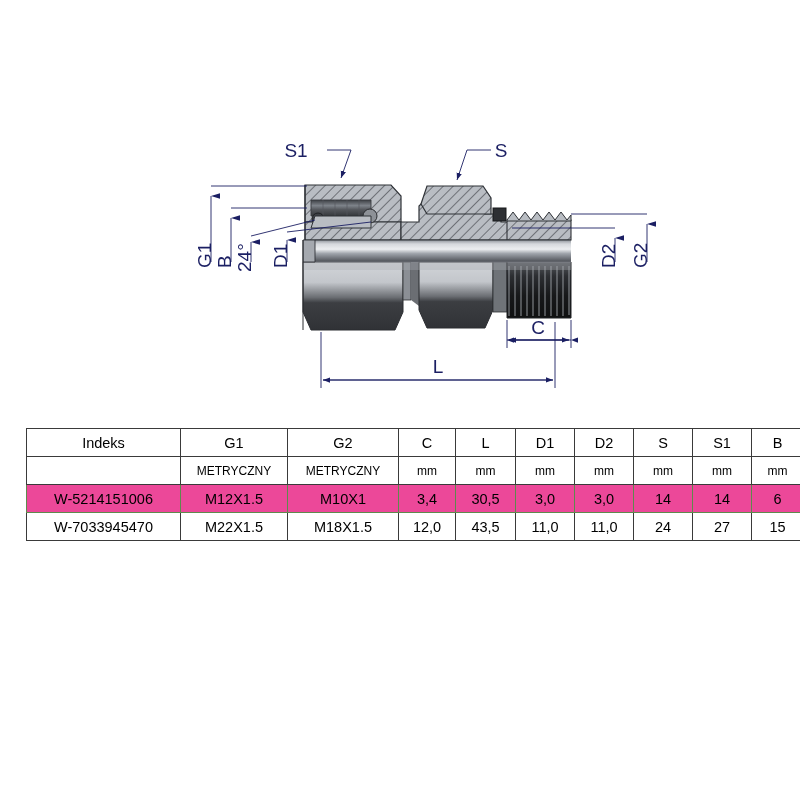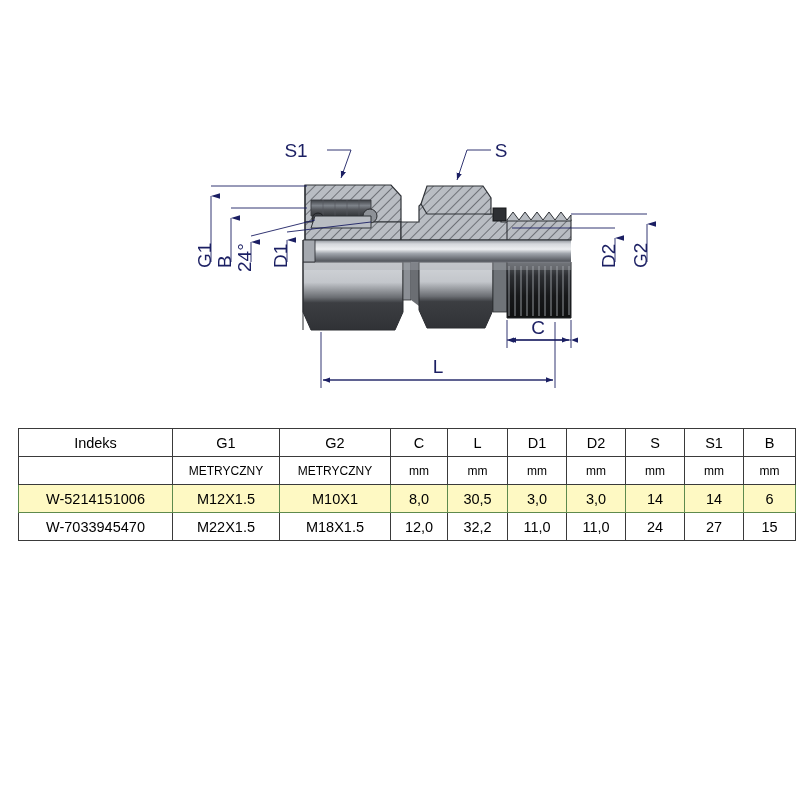--- a/index.html
+++ b/index.html
@@ -24,42 +24,42 @@
   }
   .dimlabel-rot{
     fill:#1b1f63;
     font-family:"Liberation Sans","DejaVu Sans",sans-serif;
     font-size:19px;
   }
 
   
   #spec-table-wrap{
     position:absolute;
-    left:3px;top:428px;
+    left:11px;top:428px;
     width:630px;
   }
   table.spec{
     border-collapse:collapse;
     width:778px;
     table-layout:fixed;
     font-size:14.5px;
     color:#000;
   }
   table.spec td,table.spec th{
     border:1px solid #3a3a3a;
     text-align:center;
     vertical-align:middle;
     height:27px;
     padding:0 2px;
     font-weight:400;
     white-space:nowrap;
     overflow:hidden;
   }
   table.spec tr.hl td{
-    background:#fef9c3;
+    background:#ec4899;
     border-color:#5e8a4d;
   }
   col.c-indeks{width:154px;}
   col.c-g1{width:107px;}
   col.c-g2{width:111px;}
   col.c-c{width:57px;}
   col.c-l{width:60px;}
   col.c-d1{width:59px;}
   col.c-d2{width:59px;}
   col.c-s{width:59px;}
@@ -278,34 +278,34 @@
           <td>mm</td>
           <td>mm</td>
           <td>mm</td>
         </tr>
       </thead>
       <tbody id="spec-body">
           <tr class="hl">
             <td>W-5214151006</td>
             <td>M12X1.5</td>
             <td>M10X1</td>
-            <td>8,0</td>
+            <td>3,4</td>
             <td>30,5</td>
             <td>3,0</td>
             <td>3,0</td>
             <td>14</td>
             <td>14</td>
             <td>6</td>
           </tr>
           <tr>
             <td>W-7033945470</td>
             <td>M22X1.5</td>
             <td>M18X1.5</td>
             <td>12,0</td>
-            <td>32,2</td>
+            <td>43,5</td>
             <td>11,0</td>
             <td>11,0</td>
             <td>24</td>
             <td>27</td>
             <td>15</td>
           </tr>
         </tbody>
     </table>
   </div>
 

